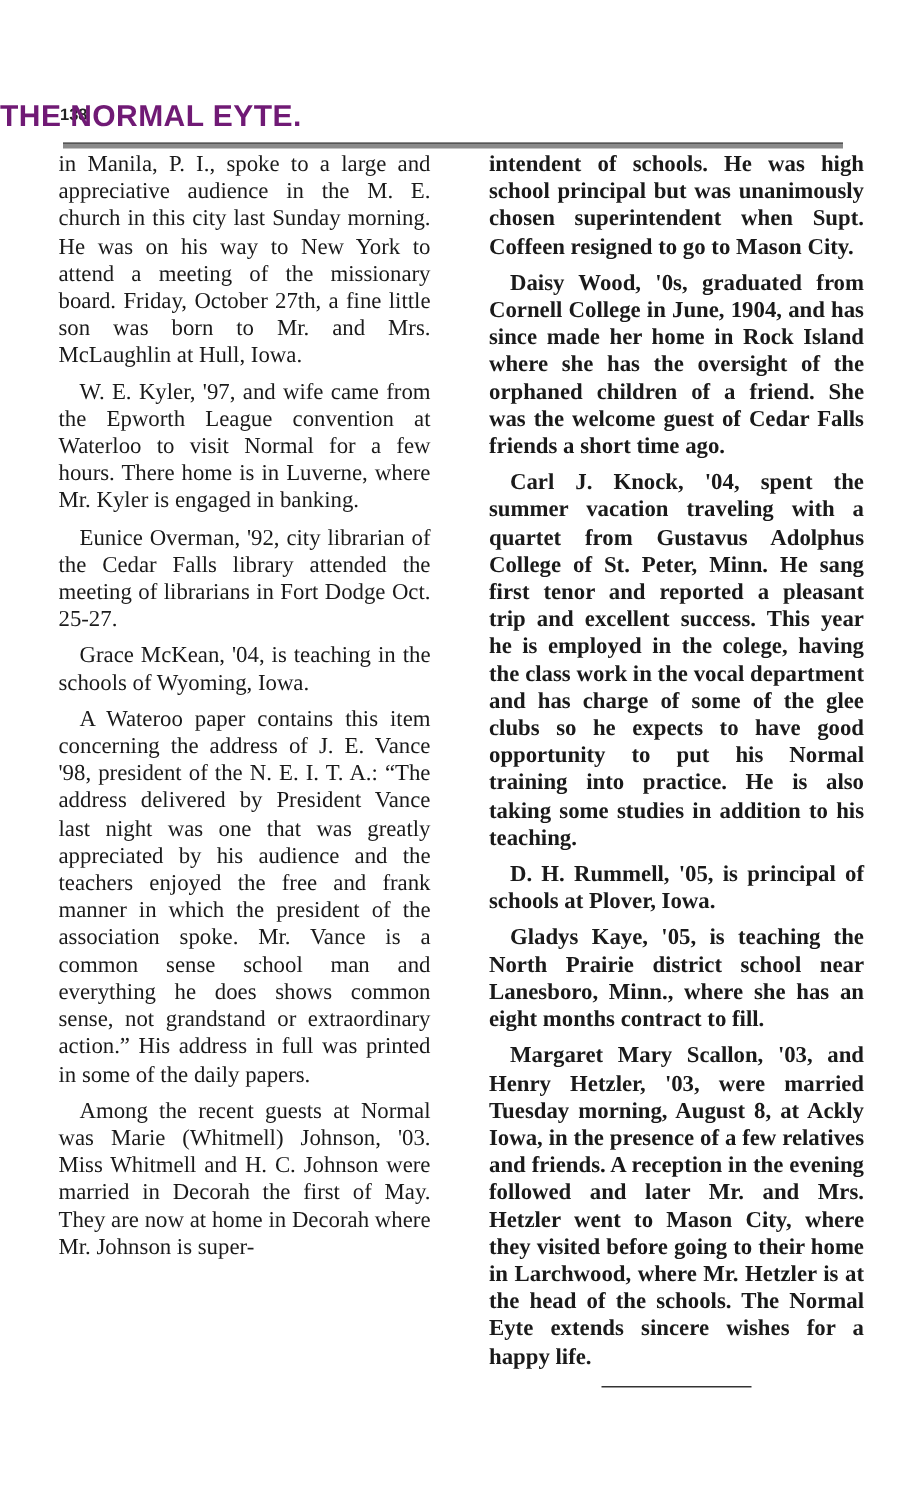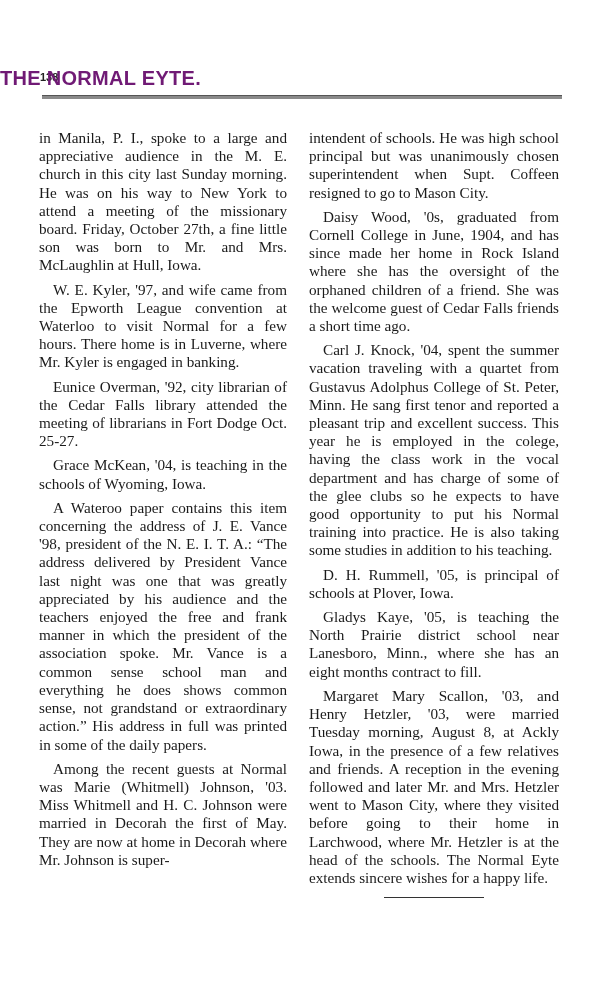--- a/index.html
+++ b/index.html
@@ -20,24 +20,23 @@
     font-size: 20px; font-weight: bold; color: #701a75; letter-spacing: 0.3px;
   }
   .header-rule {
     position: absolute; left: 42px; top: 95px; width: 520px; height: 3px;
     background: #8a8a8a; border-top: 1px solid #555;
   }
   .column {
     position: absolute; top: 101px; width: 248px;
     font-size: 15.2px; line-height: 18.2px; text-align: justify;
     hyphens: none;
-    margin-top: 28px;
   }
   .col-left { left: 39px; }
-  .col-right { left: 309px; width: 250px; }
+  .col-right { left: 326px; width: 250px; font-weight: bold; }
   .para { margin: 0 0 6px 0; text-indent: 14px; }
   .para.cont { text-indent: 0; }
   .sep-rule {
     width: 100px; height: 1px; background: #333; margin: 10px auto 12px auto;
   }
 </style>
 </head>
 <body>
 
 <div class="page-number">138</div>

